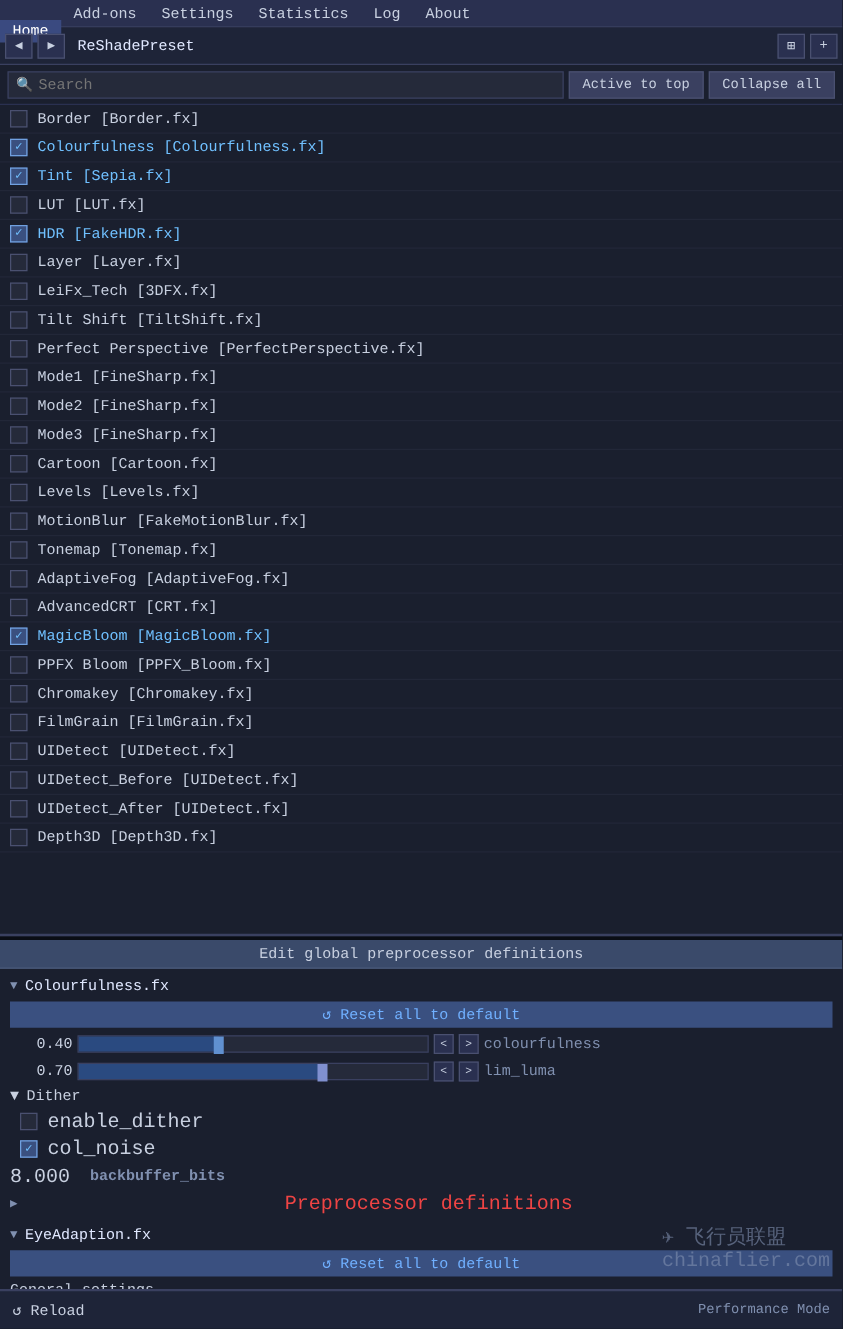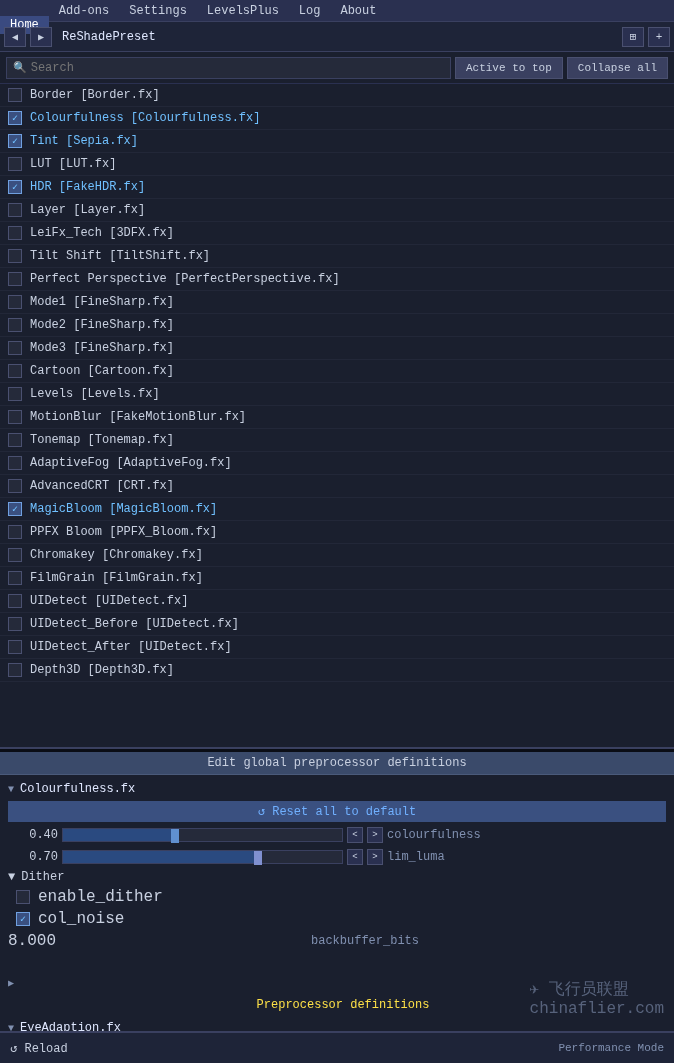--- a/index.html
+++ b/index.html
@@ -280,35 +280,36 @@
       padding: 2px 8px;
       gap: 4px;
     }
     .value-num {
       color: #c8d0e0;
       font-size: 16px;
       min-width: 60px;
     }
     .value-name-right {
       flex: 1;
-      text-align: center;
+      text-align: left;
       color: #8090b0;
       font-size: 12px;
       padding-right: 8px;
+      font-weight: bold;
     }
 
     .preprocessor-row {
       display: flex;
       align-items: center;
       padding: 2px 8px;
       gap: 6px;
       cursor: pointer;
     }
     .preprocessor-arrow { color: #8090b0; font-size: 10px; }
-    .preprocessor-label { color: #fde047; font-size: 12px; flex: 1; text-align: center; margin-top: 44px; }
+    .preprocessor-label { color: #ef4444; font-size: 16px; flex: 1; text-align: center; }
 
     
     .reload-bar {
       background: #1e2438;
       height: 32px;
       display: flex;
       align-items: center;
       justify-content: space-between;
       padding: 0 10px;
       border-top: 2px solid #3a4060;
@@ -347,21 +348,21 @@
     .effects-list::-webkit-scrollbar-thumb,
     .settings-area::-webkit-scrollbar-thumb { background: #3a4060; }
   </style>
 </head>
 <body>
 
 <div class="menu-bar">
   <div class="menu-item active">Home</div>
   <div class="menu-item">Add-ons</div>
   <div class="menu-item">Settings</div>
-  <div class="menu-item">LevelsPlus</div>
+  <div class="menu-item">Statistics</div>
   <div class="menu-item">Log</div>
   <div class="menu-item">About</div>
 </div>
 
 <div class="title-bar">
   <div class="nav-btn">◀</div>
   <div class="nav-btn">▶</div>
   <div class="title-label">ReShadePreset</div>
   <div class="title-icon">⊞</div>
   <div class="title-icon">+</div>

